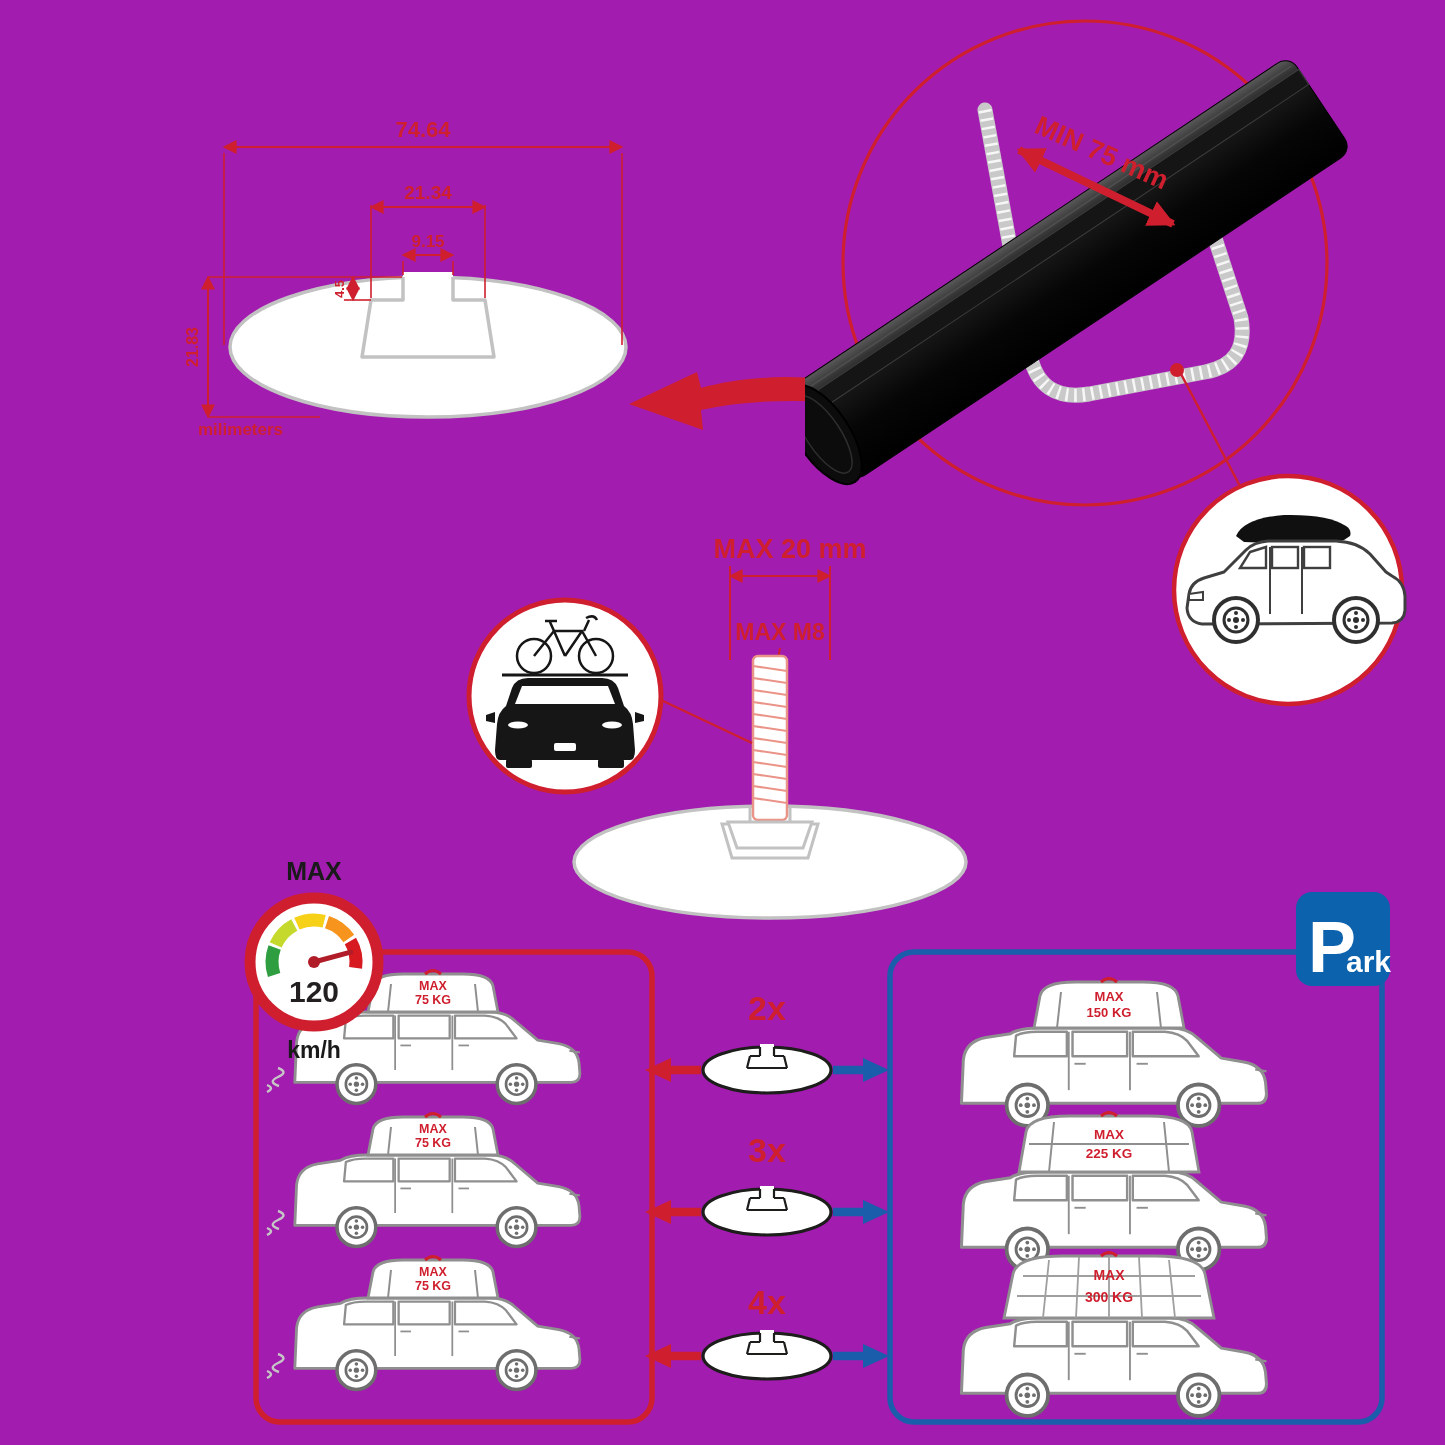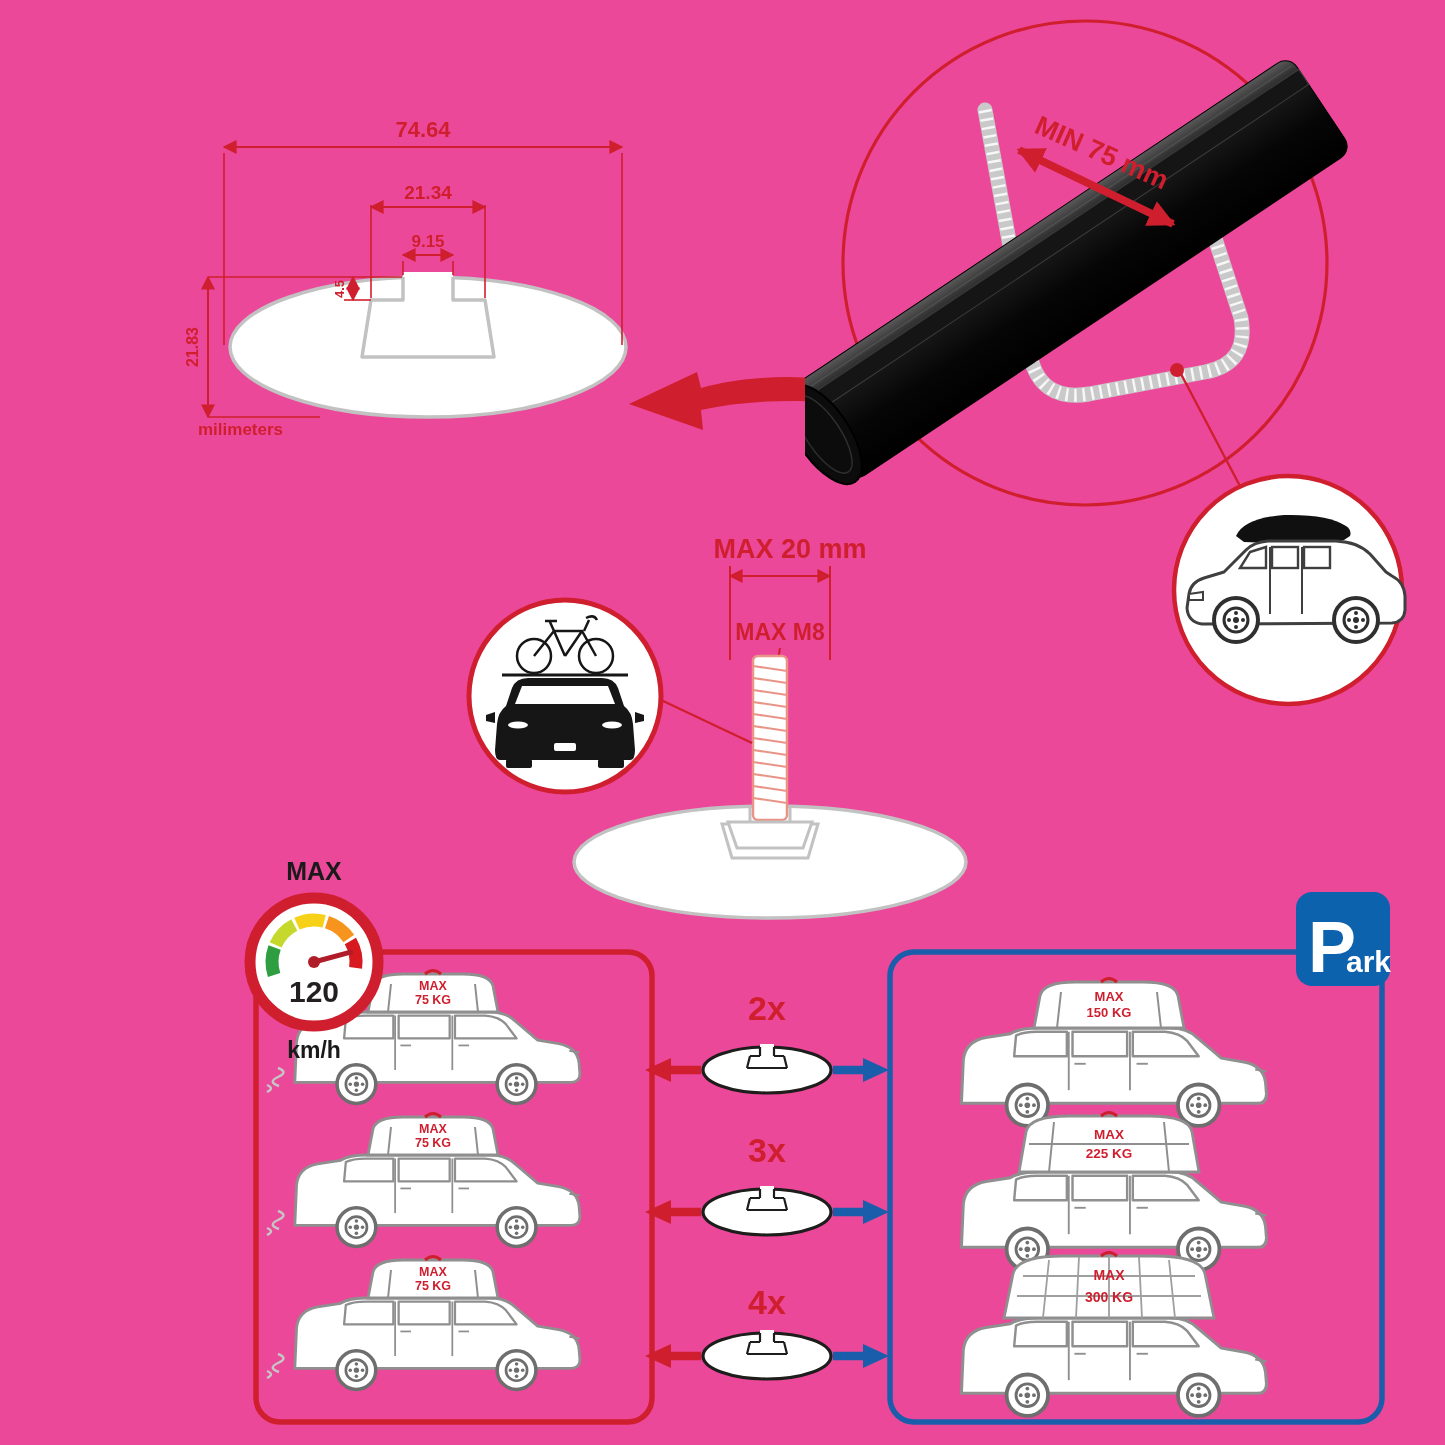--- a/index.html
+++ b/index.html
@@ -1,16 +1,16 @@
 <!DOCTYPE html>
 <html><head>
 <meta charset="utf-8">
 <style>
   html,body{margin:0;padding:0;background:#fff;}
-  .stage{position:relative;width:1445px;height:1445px;background:#ec4899;overflow:hidden;
+  .stage{position:relative;width:1445px;height:1445px;background:#a21caf;overflow:hidden;
          font-family:"Liberation Sans",sans-serif;}
   .abs{position:absolute;}
   svg text{font-family:"Liberation Sans",sans-serif;}
 </style>
 </head>
 <body>
 
 <div class="stage">
 
   <svg class="abs" style="left:140px;top:95px" width="560" height="345" viewBox="0 0 560 345">

